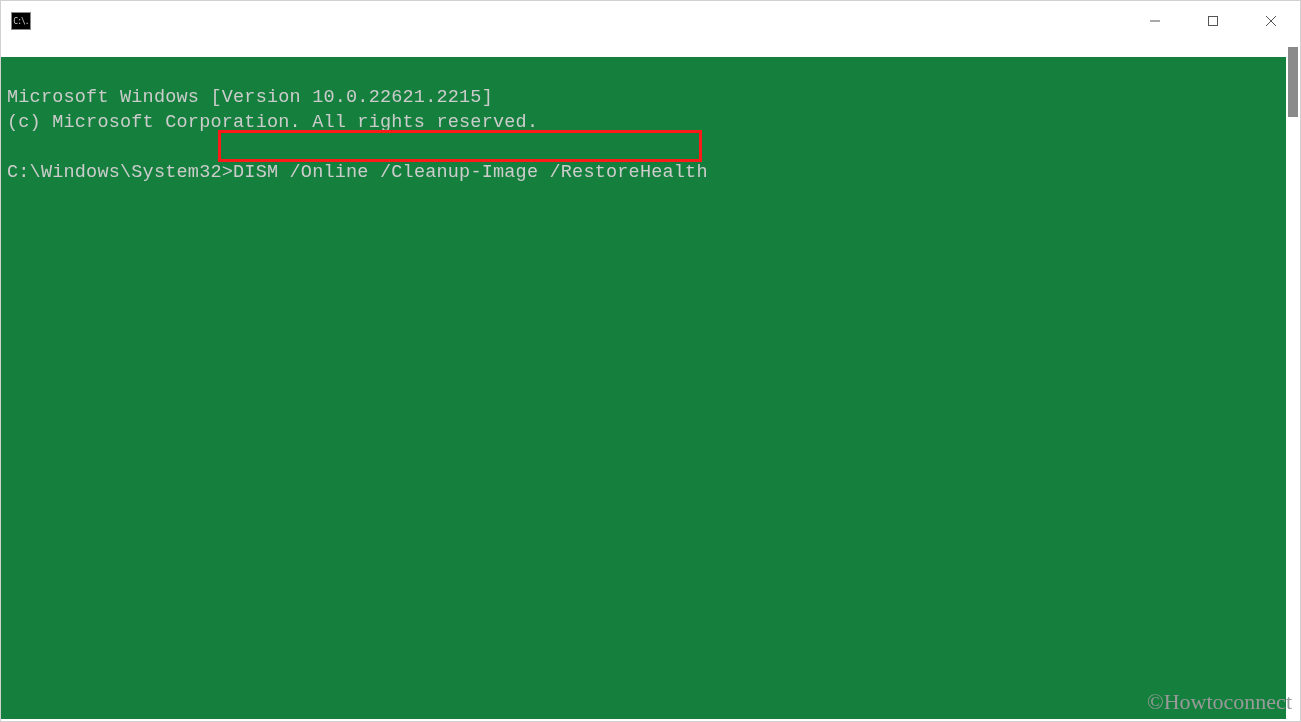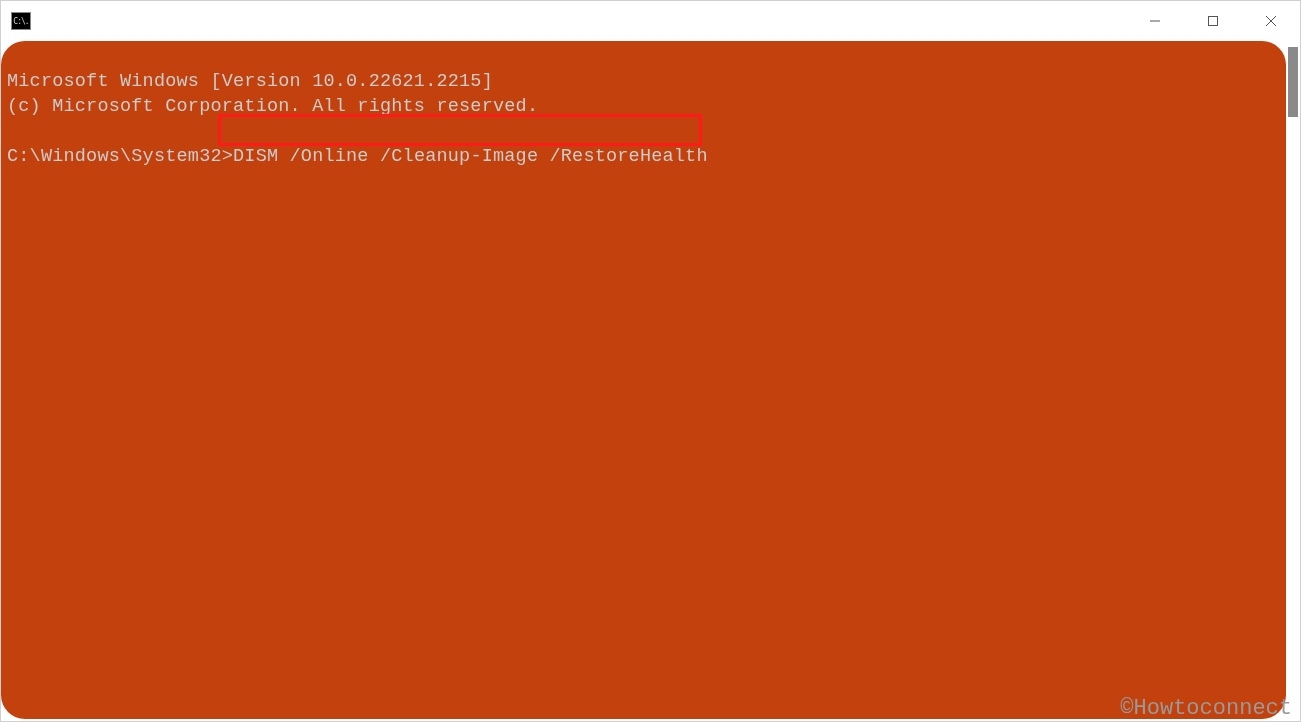--- a/index.html
+++ b/index.html
@@ -67,25 +67,24 @@
       color: #555;
       font-size: 14px;
       cursor: default;
     }
     .win-ctrl svg {
       width: 12px;
       height: 12px;
     }
     .terminal-area {
       flex: 1;
-      background: #c2410c;
-      margin: 0 14px 2px 0;
+      background: #15803d;
+      margin: 16px 14px 2px 0;
       position: relative;
       overflow: hidden;
-      border-radius: 24px;
     }
     .terminal-content {
       font-family: Consolas, "Courier New", monospace;
       font-size: 18.5px;
       color: #cccccc;
       padding: 4px 6px;
       line-height: 1.35;
       white-space: pre;
       letter-spacing: 0.2px;
     }
@@ -103,24 +102,24 @@
       right: 2px;
       top: 46px;
       width: 10px;
       height: 70px;
       background: #8a8a8a;
       border-radius: 0;
     }
     .watermark {
       position: absolute;
       right: 8px;
-      bottom: 0;
+      bottom: 6px;
       color: #9a9a9a;
       font-size: 22px;
-      font-family: Liberation Mono, monospace;
+      font-family: Liberation Serif, serif;
     }
   </style>
 </head>
 <body>
 
 <div class="window">
   <div class="titlebar">
     <div class="app-icon">C:\.</div>
     <div class="window-controls">
       <div class="win-ctrl">

